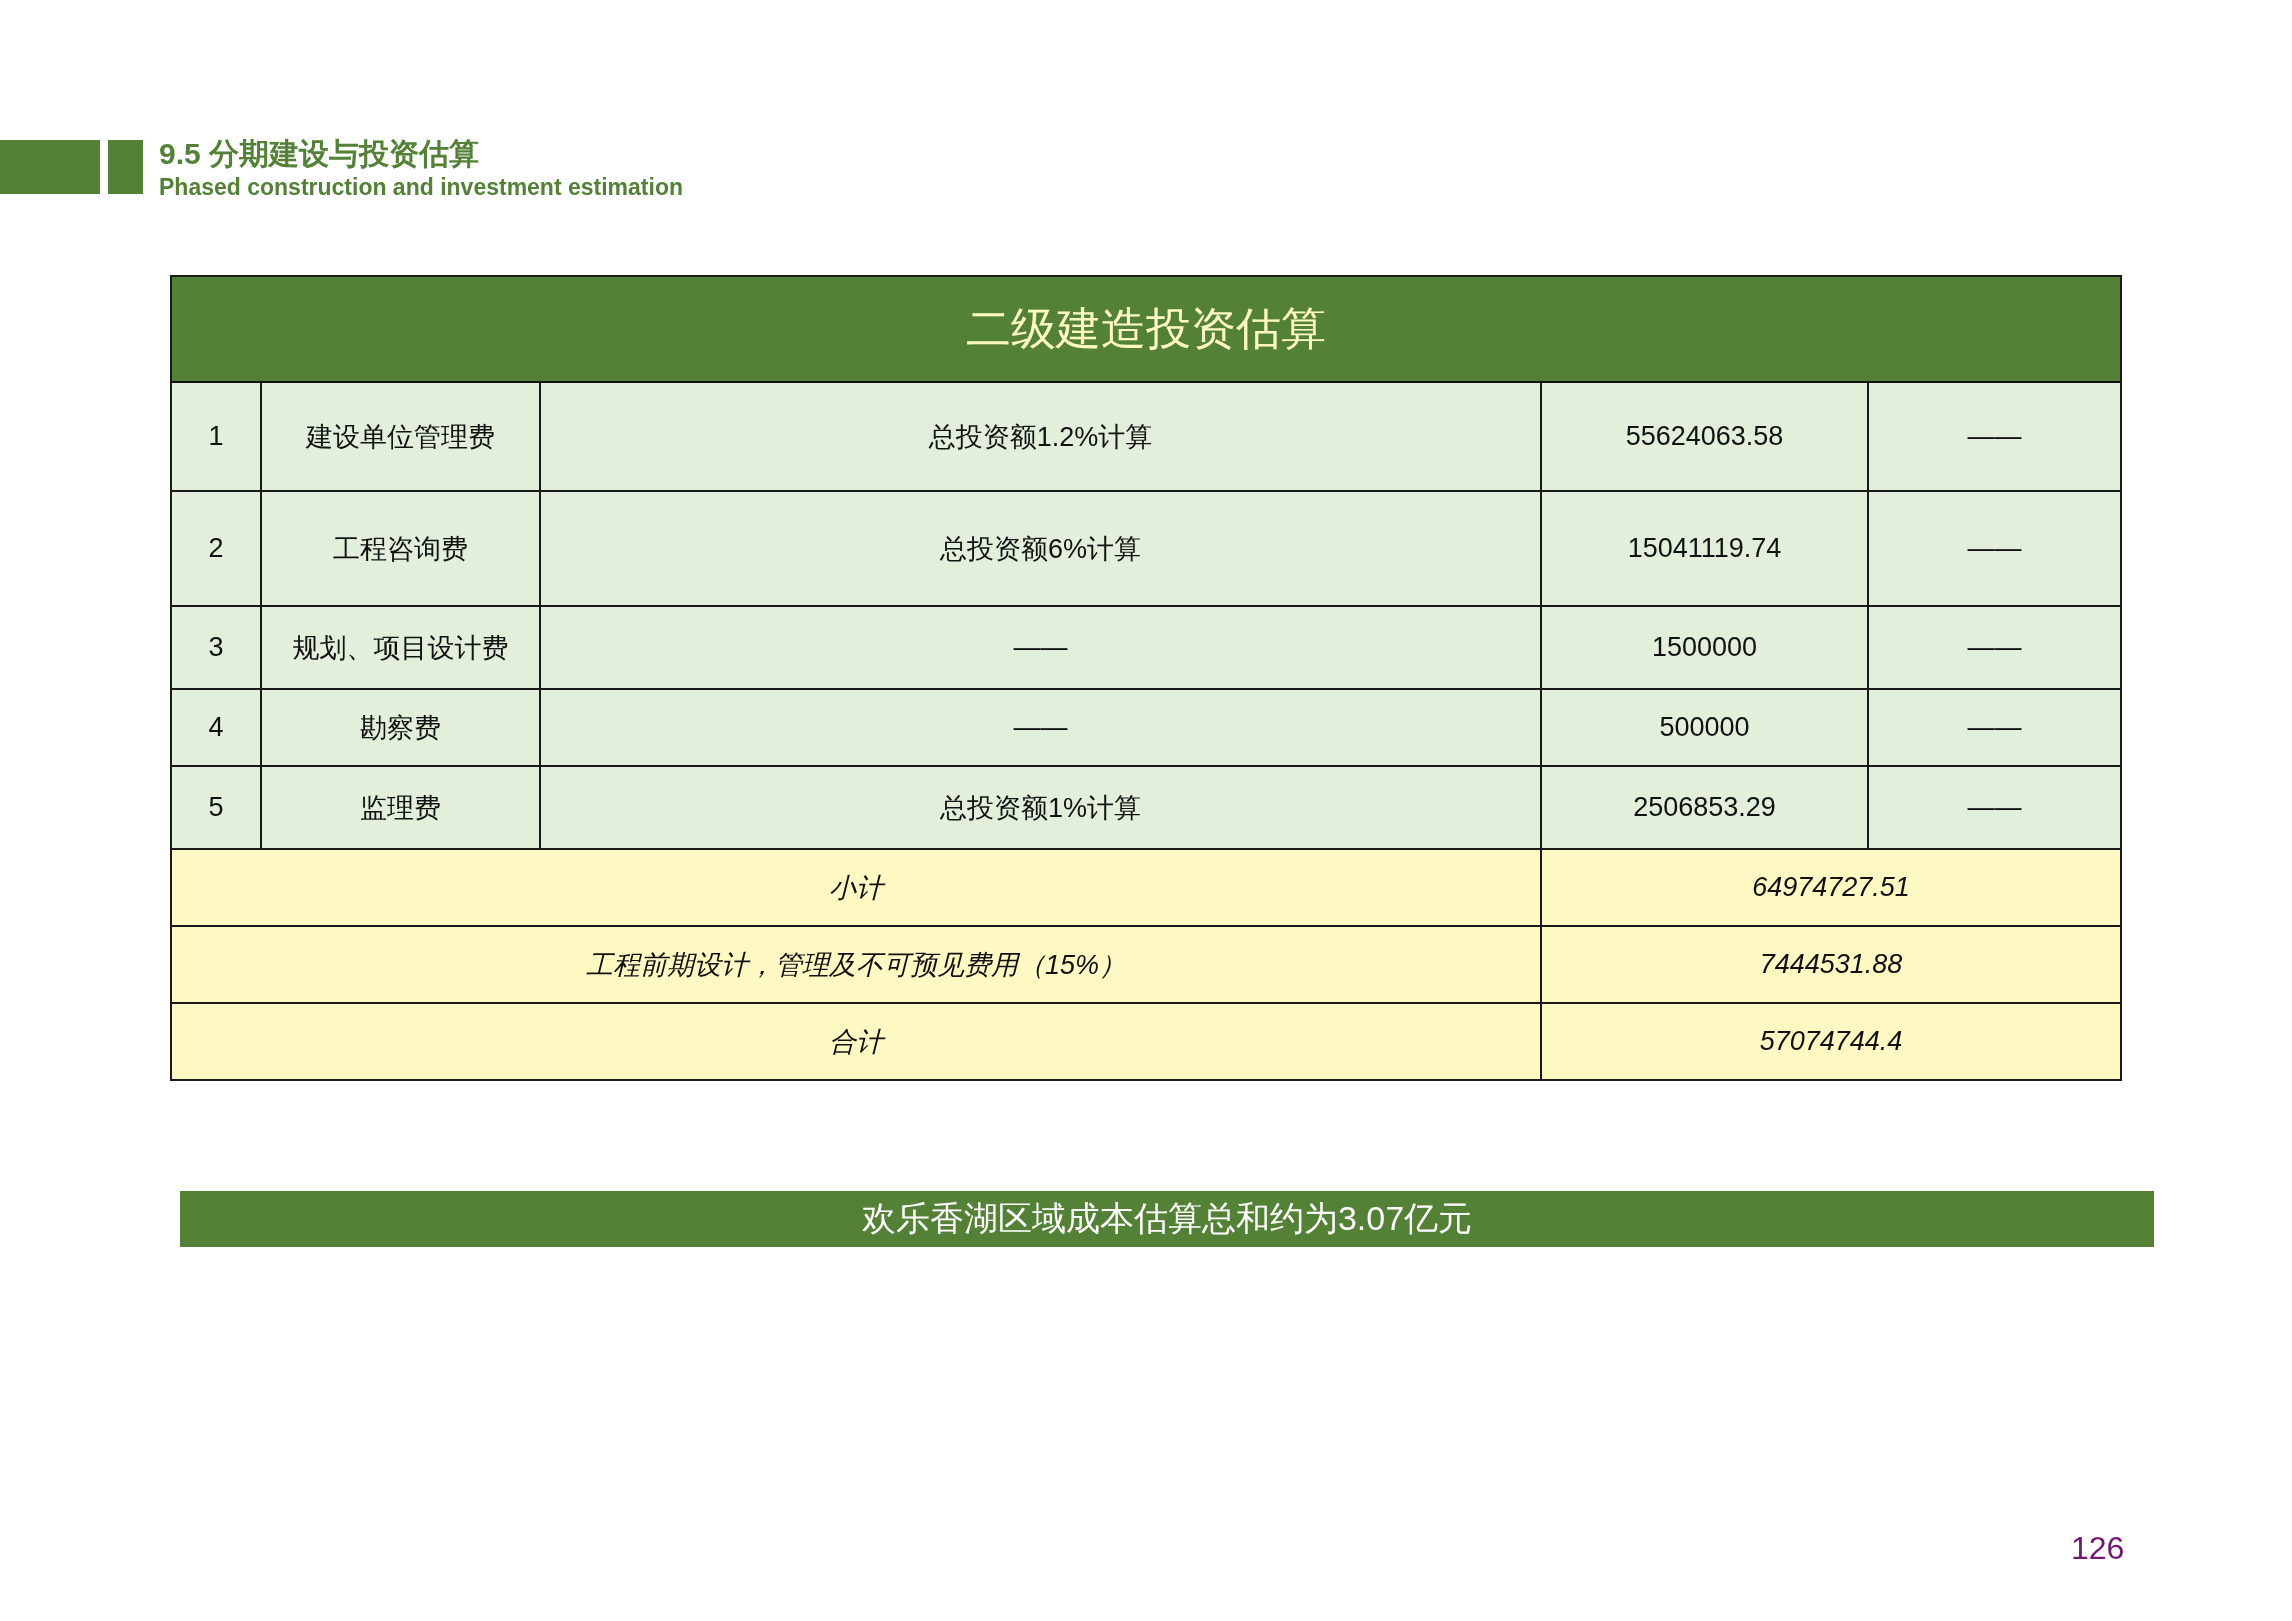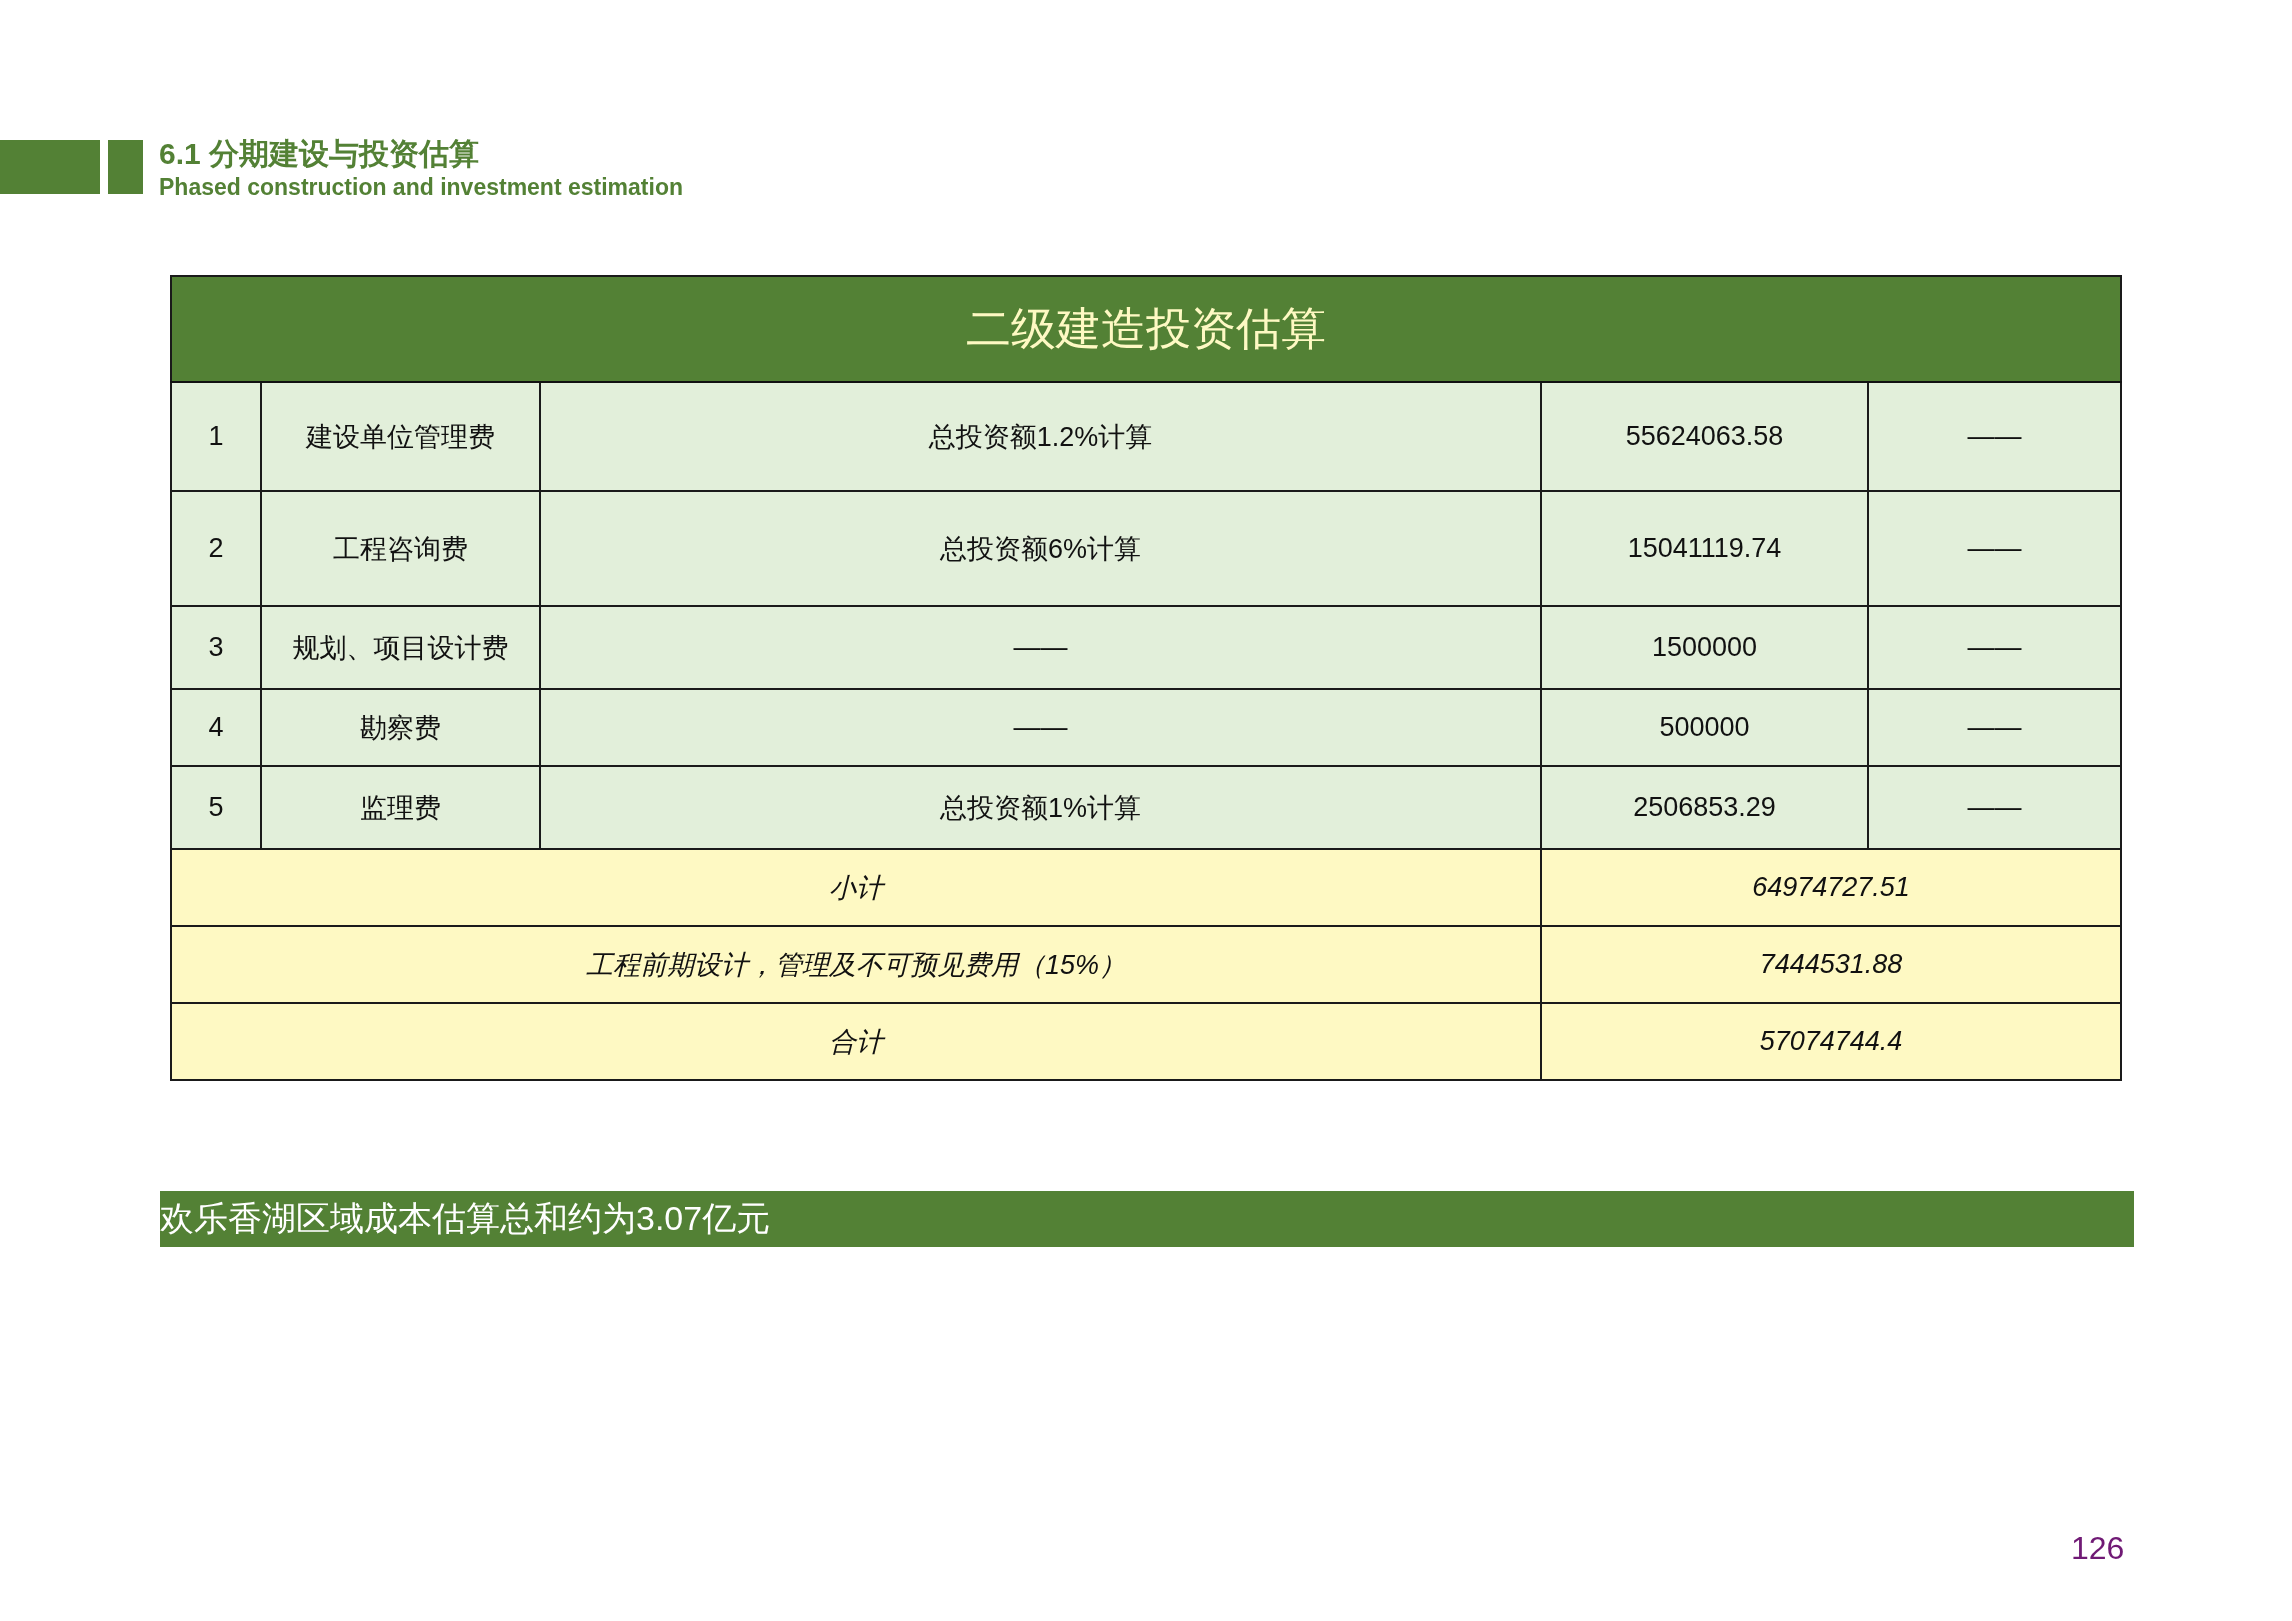--- a/index.html
+++ b/index.html
@@ -10,30 +10,30 @@
   .sec-title { position:absolute; left:159px; top:134px; font-size:30px; font-weight:bold; color:#538135; white-space:nowrap; }
   .sec-sub { position:absolute; left:159px; top:174px; font-size:23px; font-weight:bold; color:#538135; white-space:nowrap; }
 
   table.est { position:absolute; left:170px; top:275px; width:1951px; border-collapse:collapse; table-layout:fixed; }
   table.est td { border:2.2px solid #1a1a1a; text-align:center; vertical-align:middle; font-size:27px; padding:0; }
   table.est tr.title-row td { background:#538135; color:#fef9c3; font-size:45px; height:104px; border-bottom:2.7px solid #111; }
   table.est tr.head-row td { background:#f2f2f2; height:75px; }
   table.est tr.body-row td { background:#e2efda; }
   table.est tr.sum-row td { background:#fef9c3; height:75px;font-style:italic; }
 
-  .banner { position:absolute; left:160px; top:1191px; width:1974px; height:56px; background:#538135;
-            color:#ffffff; font-size:34px; display:flex; align-items:center; }
+  .banner { position:absolute; left:180px; top:1191px; width:1974px; height:56px; background:#538135;
+            color:#ffffff; font-size:34px; display:flex; align-items:center; justify-content:center; }
   .page-num { position:absolute; left:2071px; top:1530px; font-size:32px; color:#701a75; }
 </style>
 </head>
 <body>
 
 <div class="deco1"></div>
 <div class="deco2"></div>
-<div class="sec-title">6.1 分期建设与投资估算</div>
+<div class="sec-title">9.5 分期建设与投资估算</div>
 <div class="sec-sub">Phased construction and investment estimation</div>
 
 <table class="est">
   <colgroup>
     <col style="width:90px">
       <col style="width:279px">
       <col style="width:1001px">
       <col style="width:327px">
       <col style="width:253px">
   </colgroup>

